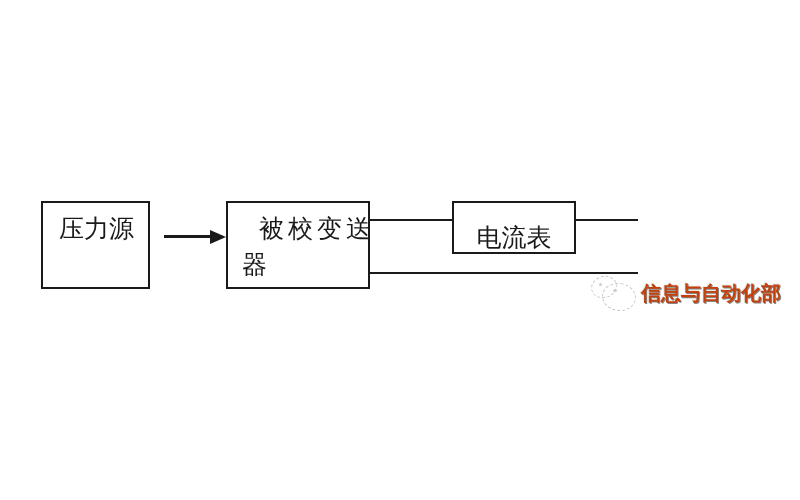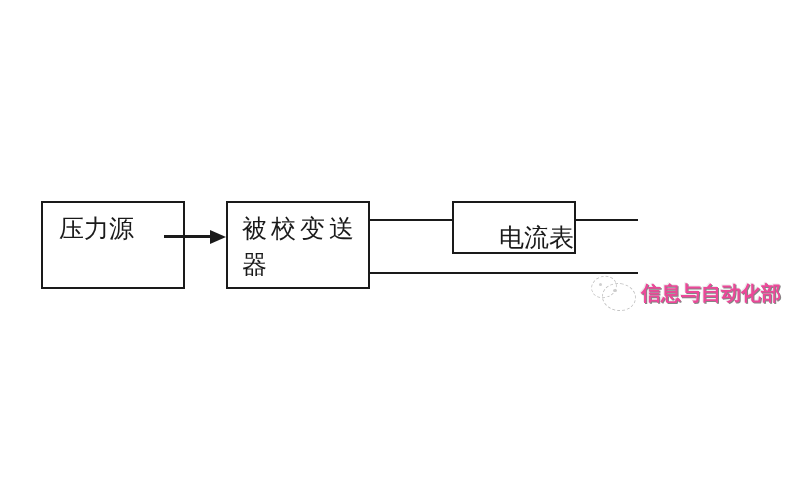--- a/index.html
+++ b/index.html
@@ -7,27 +7,27 @@
     position:relative;width:800px;height:500px;background:#ffffff;overflow:hidden;
     font-family:"Liberation Serif","DejaVu Serif",serif;color:#1a1a1a;
   }
   .node{
     position:absolute;box-sizing:border-box;border:2px solid #1a1a1a;background:#ffffff;
     font-size:25px;line-height:36px;white-space:nowrap;
   }
   .node .inner{padding:8px 0 0 14px;}
   .line{position:absolute;background:#1a1a1a;}
   
-  #box-pressure{left:41px;top:201px;width:144px;height:88px;}
+  #box-pressure{left:41px;top:201px;width:109px;height:88px;}
   #box-pressure .inner{padding:8px 0 0 16px;}
   
   #box-transmitter{left:226px;top:201px;width:144px;height:88px;}
-  #box-transmitter .l1{letter-spacing:4px;}
+  #box-transmitter .l1{letter-spacing:4px;margin-left:17px;}
   
-  #box-ammeter{left:452px;top:201px;width:124px;height:53px;display:flex;align-items:center;justify-content:flex-end;padding-top:20px;}
+  #box-ammeter{left:452px;top:201px;width:124px;height:53px;display:flex;align-items:center;justify-content:center;padding-top:20px;}
   
   #box-power{left:638px;top:202px;width:121px;height:80px;}
   #box-power .inner{padding:8px 12px 0 15px;}
   #box-power .l1{display:flex;justify-content:space-between;}
   
   #arrow-shaft{left:164px;top:235px;width:47px;height:3px;}
   #arrow-head{
     position:absolute;left:210px;top:230px;width:0;height:0;
     border-left:16px solid #1a1a1a;border-top:7px solid transparent;border-bottom:7px solid transparent;
   }
@@ -37,21 +37,21 @@
   #rail-bottom{left:370px;top:272px;width:268px;height:2px;}
   
   #watermark{position:absolute;left:589px;top:273px;width:200px;height:40px;}
   #wm-logo{position:absolute;left:0;top:1px;width:50px;height:36px;}
   #wm-logo .c1{position:absolute;left:2px;top:2px;width:24px;height:20px;border:1px dashed #c9c9c9;border-radius:50%;transform:rotate(-18deg);}
   #wm-logo .c2{position:absolute;left:13px;top:9px;width:32px;height:26px;border:1px dashed #c4c4c4;border-radius:50%;transform:rotate(8deg);}
   #wm-logo .d1{position:absolute;left:10px;top:9px;width:3px;height:3px;background:#cfcfcf;border-radius:50%;}
   #wm-logo .d2{position:absolute;left:24px;top:15px;width:4px;height:3px;background:#cccccc;border-radius:50%;}
   #wm-text{
     position:absolute;left:52px;top:7px;font-size:20px;font-weight:bold;letter-spacing:0px;
-    color:#ec4899;text-shadow:1px 1px 0 #858585,-1px -1px 0 #ececec;white-space:nowrap;
+    color:#c2410c;text-shadow:1px 1px 0 #858585,-1px -1px 0 #ececec;white-space:nowrap;
   }
 </style>
 </head>
 <body>
 
 <div id="canvas">
 
   <div class="node" id="box-pressure">
     <div class="inner">压力源</div>
   </div>

